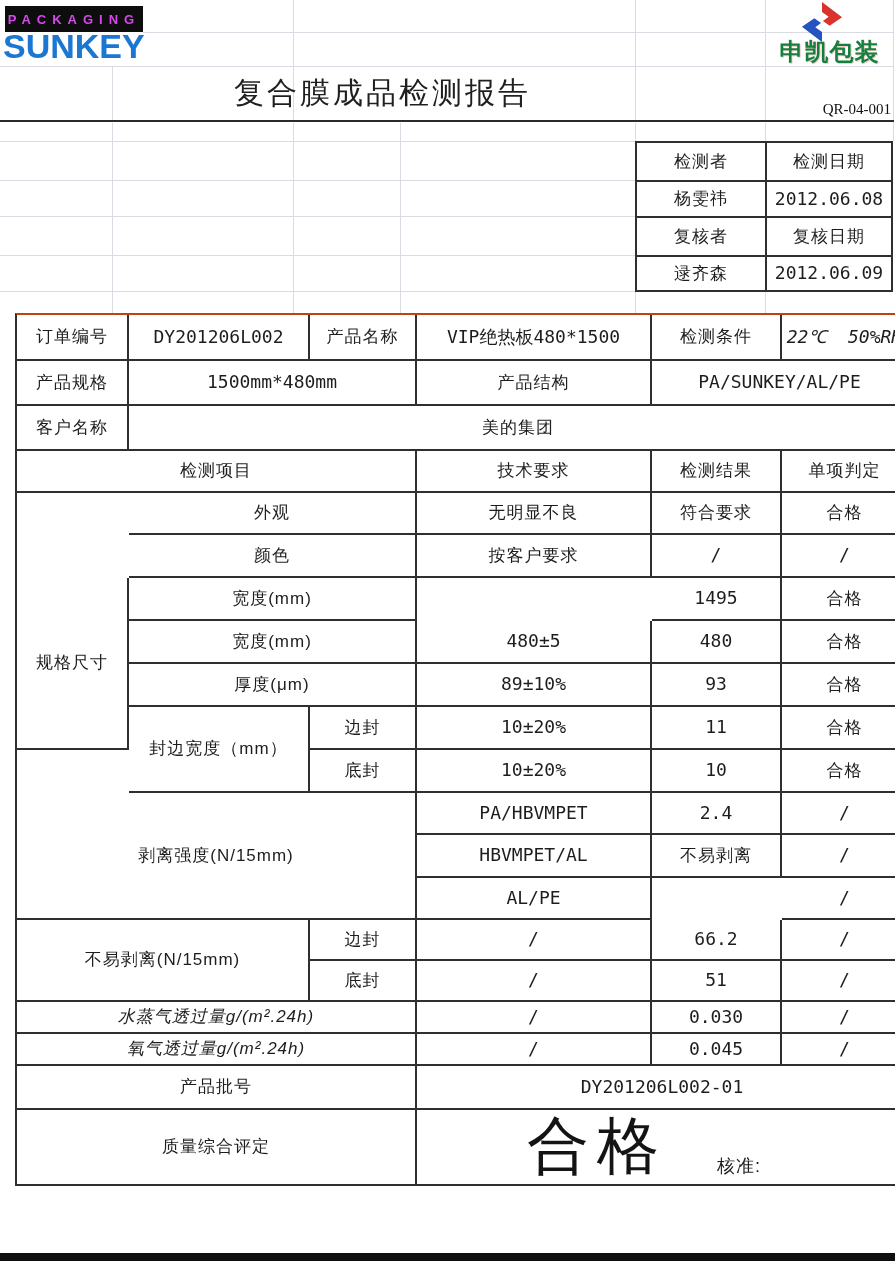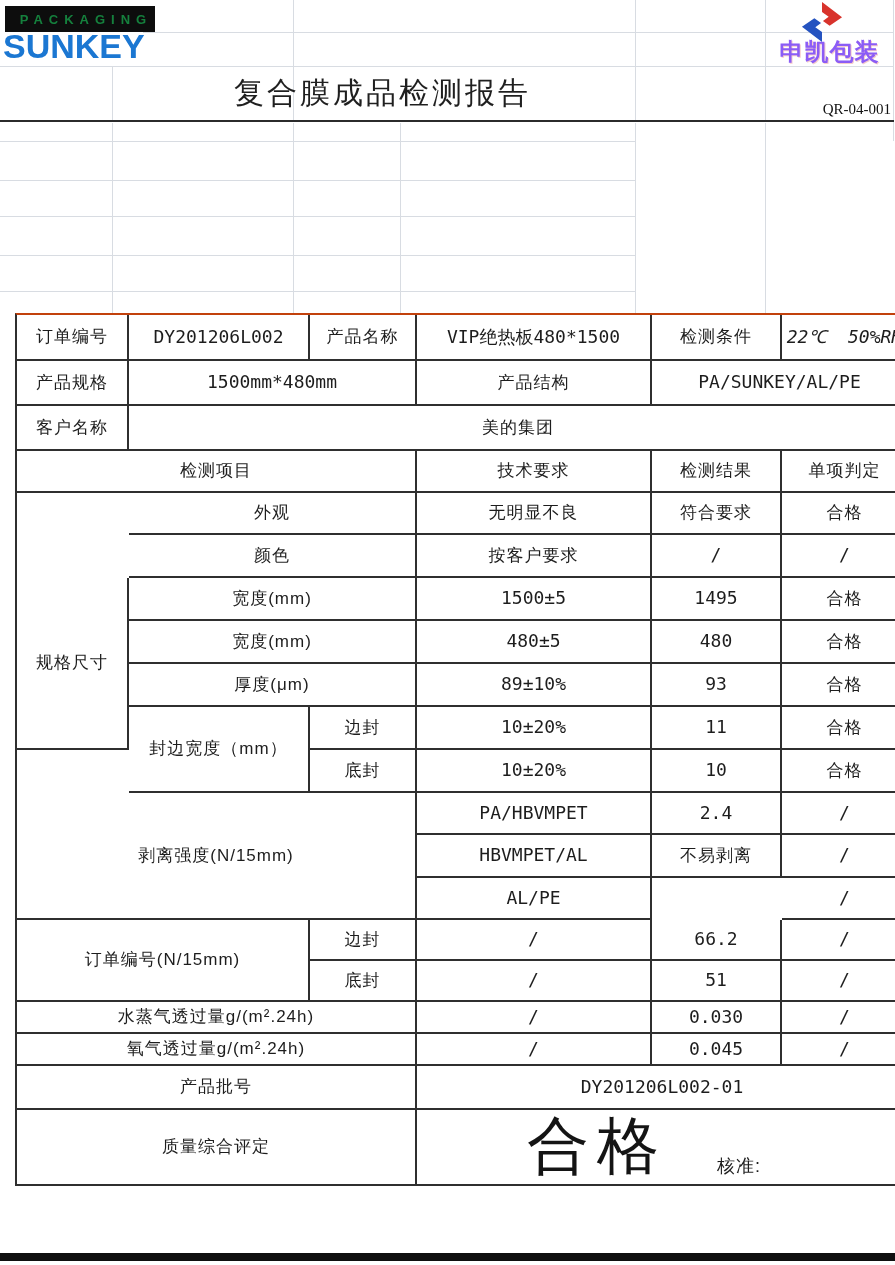--- a/index.html
+++ b/index.html
@@ -4,44 +4,44 @@
 <style>
   html,body{margin:0;padding:0;background:#ffffff;}
   .sheet{position:relative;width:895px;height:1265px;background:#ffffff;overflow:hidden;
          font-family:"Liberation Sans",sans-serif;color:#1d1d1d;}
   
   .gl{position:absolute;background:#d8dce2;}
   
   .rule{position:absolute;background:#2b2b2b;}
   
   .pkg-box{position:absolute;left:5px;top:6px;width:138px;height:26px;background:#0d0d0d;
-           color:#15803d;display:flex;align-items:center;justify-content:center;
-           font-size:13px;font-weight:bold;letter-spacing:6px;padding-left:12px;}
+           color:#d946ef;display:flex;align-items:center;justify-content:center;
+           font-size:13px;font-weight:bold;letter-spacing:6px;padding-left:0;}
   .sunkey{position:absolute;left:3px;top:28px;width:170px;height:36px;display:flex;align-items:center;
           color:#1b77d2;font-size:34px;font-weight:bold;letter-spacing:0px;}
   .rlogo-mark{position:absolute;left:799px;top:1px;width:46px;height:40px;}
   .rlogo-name{position:absolute;left:765px;top:37px;width:129px;height:30px;display:flex;align-items:center;
-              justify-content:center;color:#8b5cf6;font-size:24px;font-weight:bold;letter-spacing:1px;
+              justify-content:center;color:#15803d;font-size:24px;font-weight:bold;letter-spacing:1px;
               text-shadow:1px 1px 0 rgba(216,51,44,.25);}
   
   .title{position:absolute;left:0;top:66px;width:765px;height:55px;display:flex;align-items:center;
          justify-content:center;font-size:30px;letter-spacing:3px;color:#1f1f1f;}
   .doccode{position:absolute;left:765px;top:66px;width:126px;height:52px;display:flex;align-items:flex-end;
            justify-content:flex-end;font-family:"Liberation Serif",serif;font-size:15px;color:#111;}
   
   .itable{position:absolute;left:635px;top:141px;width:258px;height:151px;box-sizing:border-box;
           border-top:2px solid #2f2f2f;border-left:2px solid #2f2f2f;}
   .itable .tc{background:#fff;}
   
   .tc{position:absolute;box-sizing:border-box;border-right:2px solid #2f2f2f;border-bottom:2px solid #2f2f2f;
       display:flex;align-items:center;justify-content:center;font-size:17px;letter-spacing:1px;
       color:#1d1d1d;text-align:center;line-height:1.15;}
   .mono{font-family:"DejaVu Sans Mono","Liberation Mono",monospace;font-size:18px;letter-spacing:0;}
   .pre{white-space:pre;font-style:italic;}
-  .sm{font-size:17px;}
+  .sm{font-size:17px;font-style:italic;}
   
   .mtable{position:absolute;left:15px;top:313px;width:894px;height:873px;box-sizing:border-box;
           border-top:2px solid #c2410c;border-left:2px solid #2f2f2f;}
   .final-grade{font-size:62px;letter-spacing:8px;color:#141414;font-family:"Liberation Serif",serif;}
   .approve{position:absolute;left:300px;top:46px;font-size:18px;letter-spacing:1px;}
   .botbar{position:absolute;left:0;top:1253px;width:895px;height:8px;background:#0f0f0f;}
 </style>
 </head>
 <body>
 
@@ -77,20 +77,30 @@
       <polygon points="24,1 45,17 32,26 25,21 31,16.5 24,11.5" fill="#d8332c"></polygon>
       <polygon points="24,43 3,27 16,18 23,23 17,27.5 24,32.5" fill="#2553c0"></polygon>
     </svg>
   </div>
   <div class="rlogo-name">申凯包装</div>
 
   <div class="title">复合膜成品检测报告</div>
   <div class="doccode">QR-04-001</div>
   <div class="rule" style="left:0;top:120px;width:894px;height:2px"></div>
 
+  <div class="itable">
+    <div class="tc" style="left:0;top:0;width:130px;height:39px">检测者</div>
+    <div class="tc" style="left:130px;top:0;width:126px;height:39px">检测日期</div>
+    <div class="tc" style="left:0;top:39px;width:130px;height:36px">杨雯祎</div>
+    <div class="tc mono" style="left:130px;top:39px;width:126px;height:36px">2012.06.08</div>
+    <div class="tc" style="left:0;top:75px;width:130px;height:39px">复核者</div>
+    <div class="tc" style="left:130px;top:75px;width:126px;height:39px">复核日期</div>
+    <div class="tc" style="left:0;top:114px;width:130px;height:35px">逯齐森</div>
+    <div class="tc mono" style="left:130px;top:114px;width:126px;height:35px">2012.06.09</div>
+  </div>
 
   <div class="mtable">
 
     <div class="tc" style="left:0;top:0;width:112px;height:46px">订单编号</div>
     <div class="tc mono" style="left:112px;top:0;width:181px;height:46px">DY201206L002</div>
     <div class="tc" style="left:293px;top:0;width:107px;height:46px">产品名称</div>
     <div class="tc mono" style="left:400px;top:0;width:235px;height:46px">VIP绝热板480*1500</div>
     <div class="tc" style="left:635px;top:0;width:130px;height:46px">检测条件</div>
     <div class="tc mono pre" style="left:765px;top:0;width:127px;height:46px">22℃  50%RH</div>
 
@@ -111,21 +121,20 @@
     <div class="tc" style="left:400px;top:178px;width:235px;height:42px">无明显不良</div>
     <div class="tc" style="left:635px;top:178px;width:130px;height:42px">符合要求</div>
     <div class="tc" style="left:765px;top:178px;width:127px;height:42px">合格</div>
     <div class="tc" style="left:112px;top:220px;width:288px;height:43px">颜色</div>
     <div class="tc" style="left:400px;top:220px;width:235px;height:43px">按客户要求</div>
     <div class="tc mono" style="left:635px;top:220px;width:130px;height:43px">/</div>
     <div class="tc mono" style="left:765px;top:220px;width:127px;height:43px">/</div>
 
     <div class="tc" style="left:0;top:263px;width:112px;height:172px">规格尺寸</div>
     <div class="tc" style="left:112px;top:263px;width:288px;height:43px">宽度(mm)</div>
-    <div class="tc mono" style="left:400px;top:263px;width:235px;height:43px">1500±5</div>
     <div class="tc mono" style="left:635px;top:263px;width:130px;height:43px">1495</div>
     <div class="tc" style="left:765px;top:263px;width:127px;height:43px">合格</div>
     <div class="tc" style="left:112px;top:306px;width:288px;height:43px">宽度(mm)</div>
     <div class="tc mono" style="left:400px;top:306px;width:235px;height:43px">480±5</div>
     <div class="tc mono" style="left:635px;top:306px;width:130px;height:43px">480</div>
     <div class="tc" style="left:765px;top:306px;width:127px;height:43px">合格</div>
     <div class="tc" style="left:112px;top:349px;width:288px;height:43px">厚度(μm)</div>
     <div class="tc mono" style="left:400px;top:349px;width:235px;height:43px">89±10%</div>
     <div class="tc mono" style="left:635px;top:349px;width:130px;height:43px">93</div>
     <div class="tc" style="left:765px;top:349px;width:127px;height:43px">合格</div>
@@ -143,21 +152,21 @@
     <div class="tc" style="left:0;top:478px;width:400px;height:127px">剥离强度(N/15mm)</div>
     <div class="tc mono" style="left:400px;top:478px;width:235px;height:42px">PA/HBVMPET</div>
     <div class="tc mono" style="left:635px;top:478px;width:130px;height:42px">2.4</div>
     <div class="tc mono" style="left:765px;top:478px;width:127px;height:42px">/</div>
     <div class="tc mono" style="left:400px;top:520px;width:235px;height:43px">HBVMPET/AL</div>
     <div class="tc" style="left:635px;top:520px;width:130px;height:43px">不易剥离</div>
     <div class="tc mono" style="left:765px;top:520px;width:127px;height:43px">/</div>
     <div class="tc mono" style="left:400px;top:563px;width:235px;height:42px">AL/PE</div>
     <div class="tc mono" style="left:765px;top:563px;width:127px;height:42px">/</div>
 
-    <div class="tc" style="left:0;top:605px;width:293px;height:82px">订单编号(N/15mm)</div>
+    <div class="tc" style="left:0;top:605px;width:293px;height:82px">不易剥离(N/15mm)</div>
     <div class="tc" style="left:293px;top:605px;width:107px;height:41px">边封</div>
     <div class="tc mono" style="left:400px;top:605px;width:235px;height:41px">/</div>
     <div class="tc mono" style="left:635px;top:605px;width:130px;height:41px">66.2</div>
     <div class="tc mono" style="left:765px;top:605px;width:127px;height:41px">/</div>
     <div class="tc" style="left:293px;top:646px;width:107px;height:41px">底封</div>
     <div class="tc mono" style="left:400px;top:646px;width:235px;height:41px">/</div>
     <div class="tc mono" style="left:635px;top:646px;width:130px;height:41px">51</div>
     <div class="tc mono" style="left:765px;top:646px;width:127px;height:41px">/</div>
 
     <div class="tc sm" style="left:0;top:687px;width:400px;height:32px">水蒸气透过量g/(m².24h)</div>

